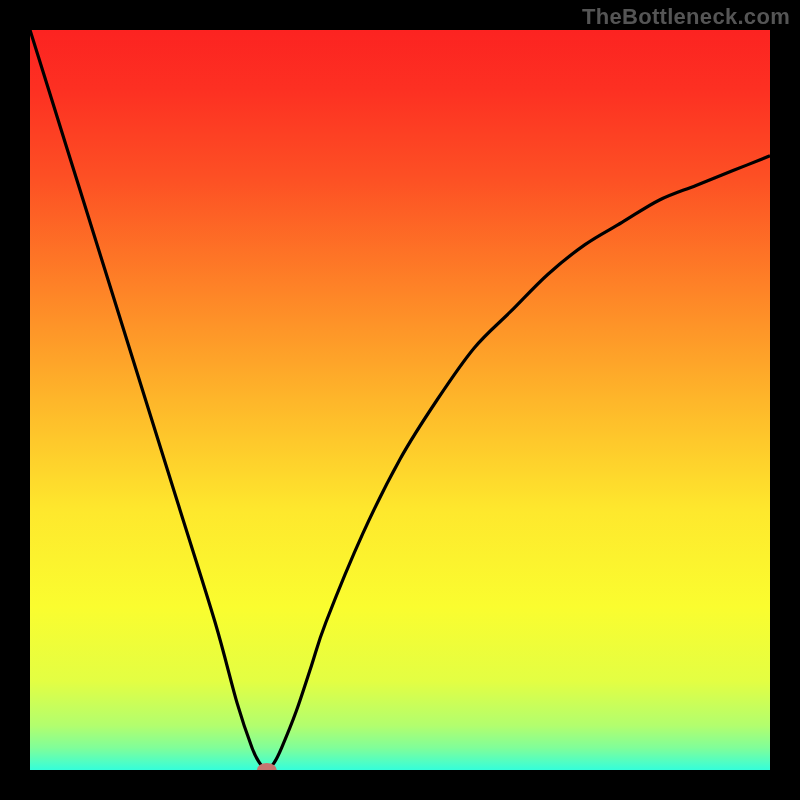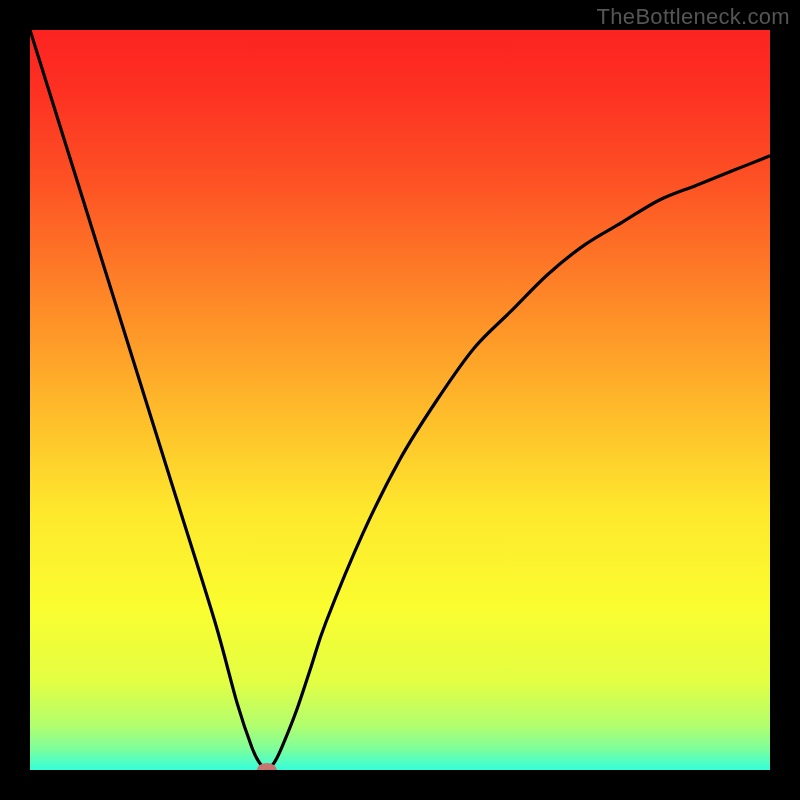--- a/index.html
+++ b/index.html
@@ -16,21 +16,21 @@
     width: 800px;
     height: 800px;
     background: #000;
   }
   .watermark {
     position: absolute;
     top: 4px;
     right: 10px;
     color: #555;
     font-size: 22px;
-    font-weight: 400;
+    font-weight: 700;
     letter-spacing: 0.3px;
     z-index: 10;
   }
   .plot-wrapper {
     position: absolute;
     left: 30px;
     top: 30px;
     width: 740px;
     height: 740px;
     background: #000;

